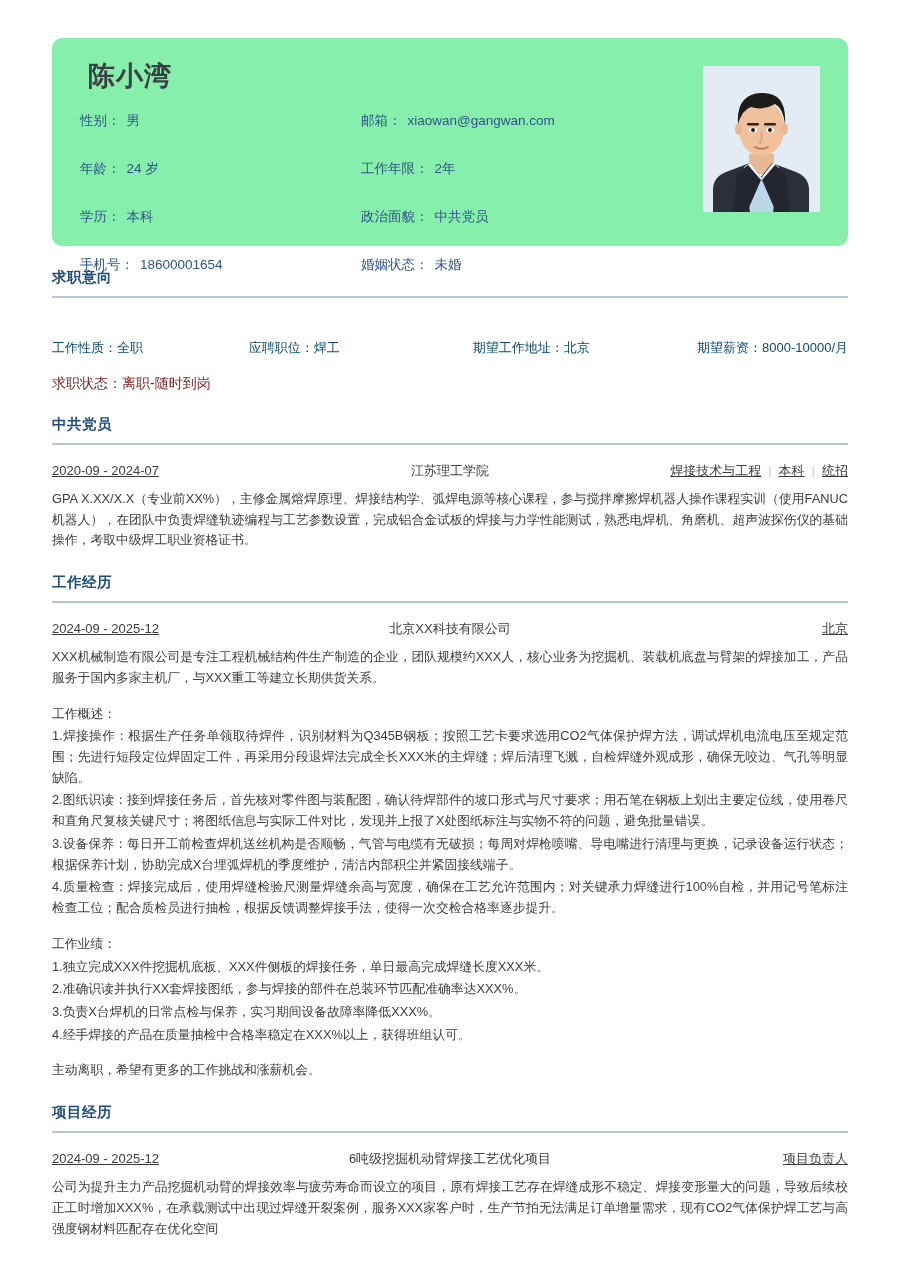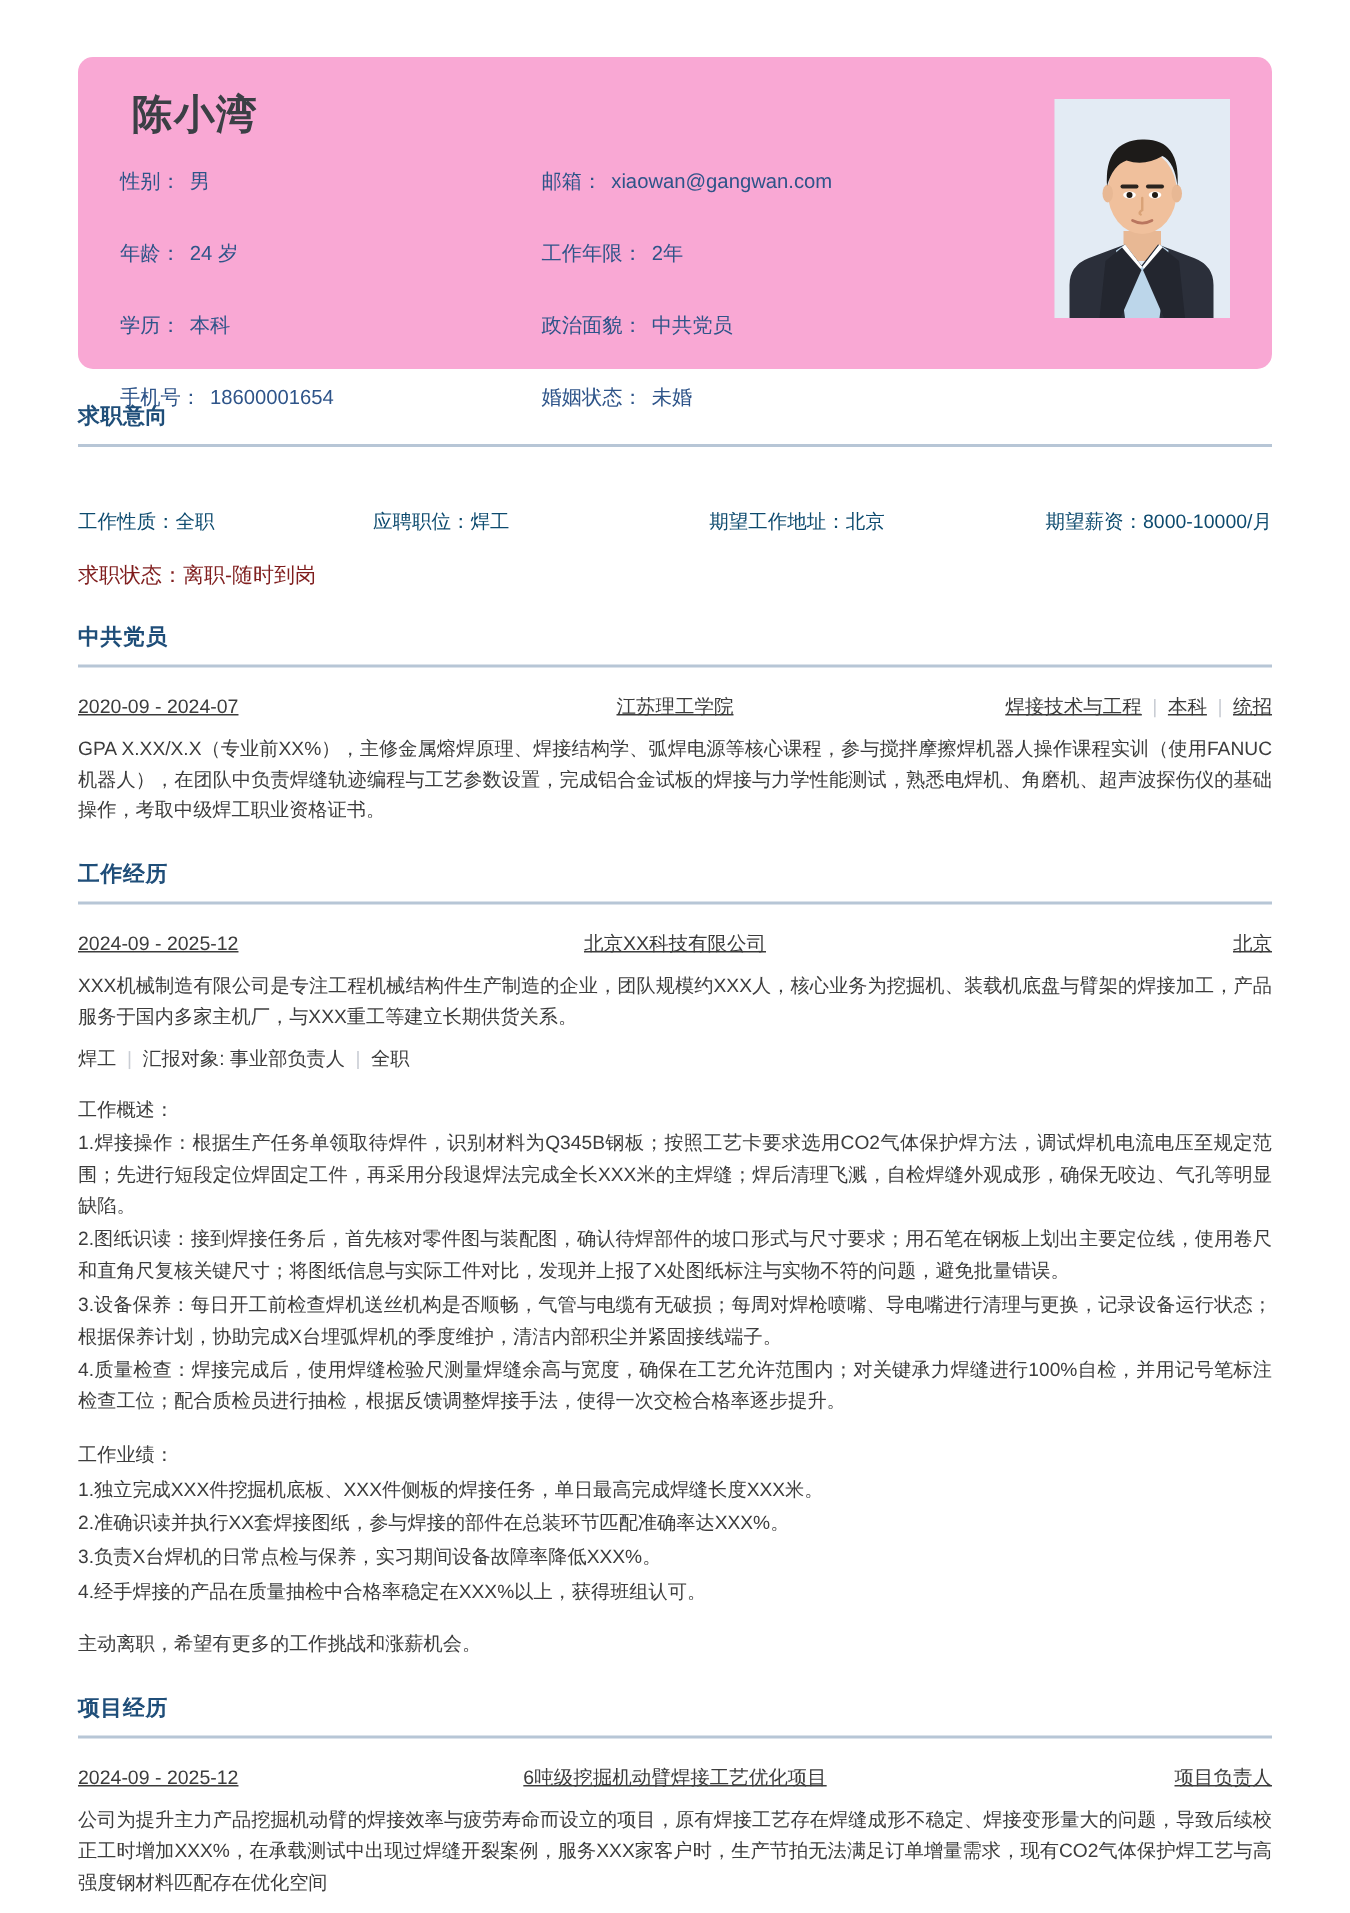--- a/index.html
+++ b/index.html
@@ -14,21 +14,21 @@
     width: 900px;
     height: 1275px;
     background: #ffffff;
     overflow: hidden;
     padding: 0 52px;
   }
 
   
   .header-card {
     margin-top: 38px;
-    background: #f9a8d4;
+    background: #86efac;
     border-radius: 10px;
     height: 208px;
     position: relative;
     padding: 22px 28px 0 28px;
   }
   .name {
     font-size: 27px;
     font-weight: bold;
     color: #3b3f45;
     letter-spacing: 1px;
@@ -97,21 +97,21 @@
 
   
   .entry-head {
     display: flex;
     align-items: baseline;
     margin-top: 17px;
     font-size: 13px;
     color: #3c3c3c;
   }
   .eh-date { width: 290px; text-decoration: underline; }
-  .eh-org { flex: 1; text-align: center; text-decoration: underline; }
+  .eh-org { flex: 1; text-align: center; }
   .eh-right { width: 290px; text-align: right; white-space: nowrap; text-decoration: underline; }
   .sep {
     color: #c9cdd4;
     margin: 0 7px;
     font-weight: normal;
   }
 
   .body-text {
     margin-top: 9px;
     font-size: 12.8px;
@@ -247,23 +247,20 @@
     <div class="section-rule"></div>
 
     <div class="entry-head">
       <div class="eh-date">2024-09 - 2025-12</div>
       <div class="eh-org">北京XX科技有限公司</div>
       <div class="eh-right">北京</div>
     </div>
 
     <div class="body-text">XXX机械制造有限公司是专注工程机械结构件生产制造的企业，团队规模约XXX人，核心业务为挖掘机、装载机底盘与臂架的焊接加工，产品服务于国内多家主机厂，与XXX重工等建立长期供货关系。</div>
 
-    <div class="meta-line">
-      <span>焊工</span><span class="sep">|</span><span>汇报对象: 事业部负责人</span><span class="sep">|</span><span>全职</span>
-    </div>
 
     <div class="body-text block-gap">工作概述：</div>
     <div class="body-text tight">1.焊接操作：根据生产任务单领取待焊件，识别材料为Q345B钢板；按照工艺卡要求选用CO2气体保护焊方法，调试焊机电流电压至规定范围；先进行短段定位焊固定工件，再采用分段退焊法完成全长XXX米的主焊缝；焊后清理飞溅，自检焊缝外观成形，确保无咬边、气孔等明显缺陷。</div>
     <div class="body-text tight">2.图纸识读：接到焊接任务后，首先核对零件图与装配图，确认待焊部件的坡口形式与尺寸要求；用石笔在钢板上划出主要定位线，使用卷尺和直角尺复核关键尺寸；将图纸信息与实际工件对比，发现并上报了X处图纸标注与实物不符的问题，避免批量错误。</div>
     <div class="body-text tight">3.设备保养：每日开工前检查焊机送丝机构是否顺畅，气管与电缆有无破损；每周对焊枪喷嘴、导电嘴进行清理与更换，记录设备运行状态；根据保养计划，协助完成X台埋弧焊机的季度维护，清洁内部积尘并紧固接线端子。</div>
     <div class="body-text tight">4.质量检查：焊接完成后，使用焊缝检验尺测量焊缝余高与宽度，确保在工艺允许范围内；对关键承力焊缝进行100%自检，并用记号笔标注检查工位；配合质检员进行抽检，根据反馈调整焊接手法，使得一次交检合格率逐步提升。</div>
 
     <div class="body-text block-gap">工作业绩：</div>
     <div class="body-text tight">1.独立完成XXX件挖掘机底板、XXX件侧板的焊接任务，单日最高完成焊缝长度XXX米。</div>
     <div class="body-text tight">2.准确识读并执行XX套焊接图纸，参与焊接的部件在总装环节匹配准确率达XXX%。</div>

